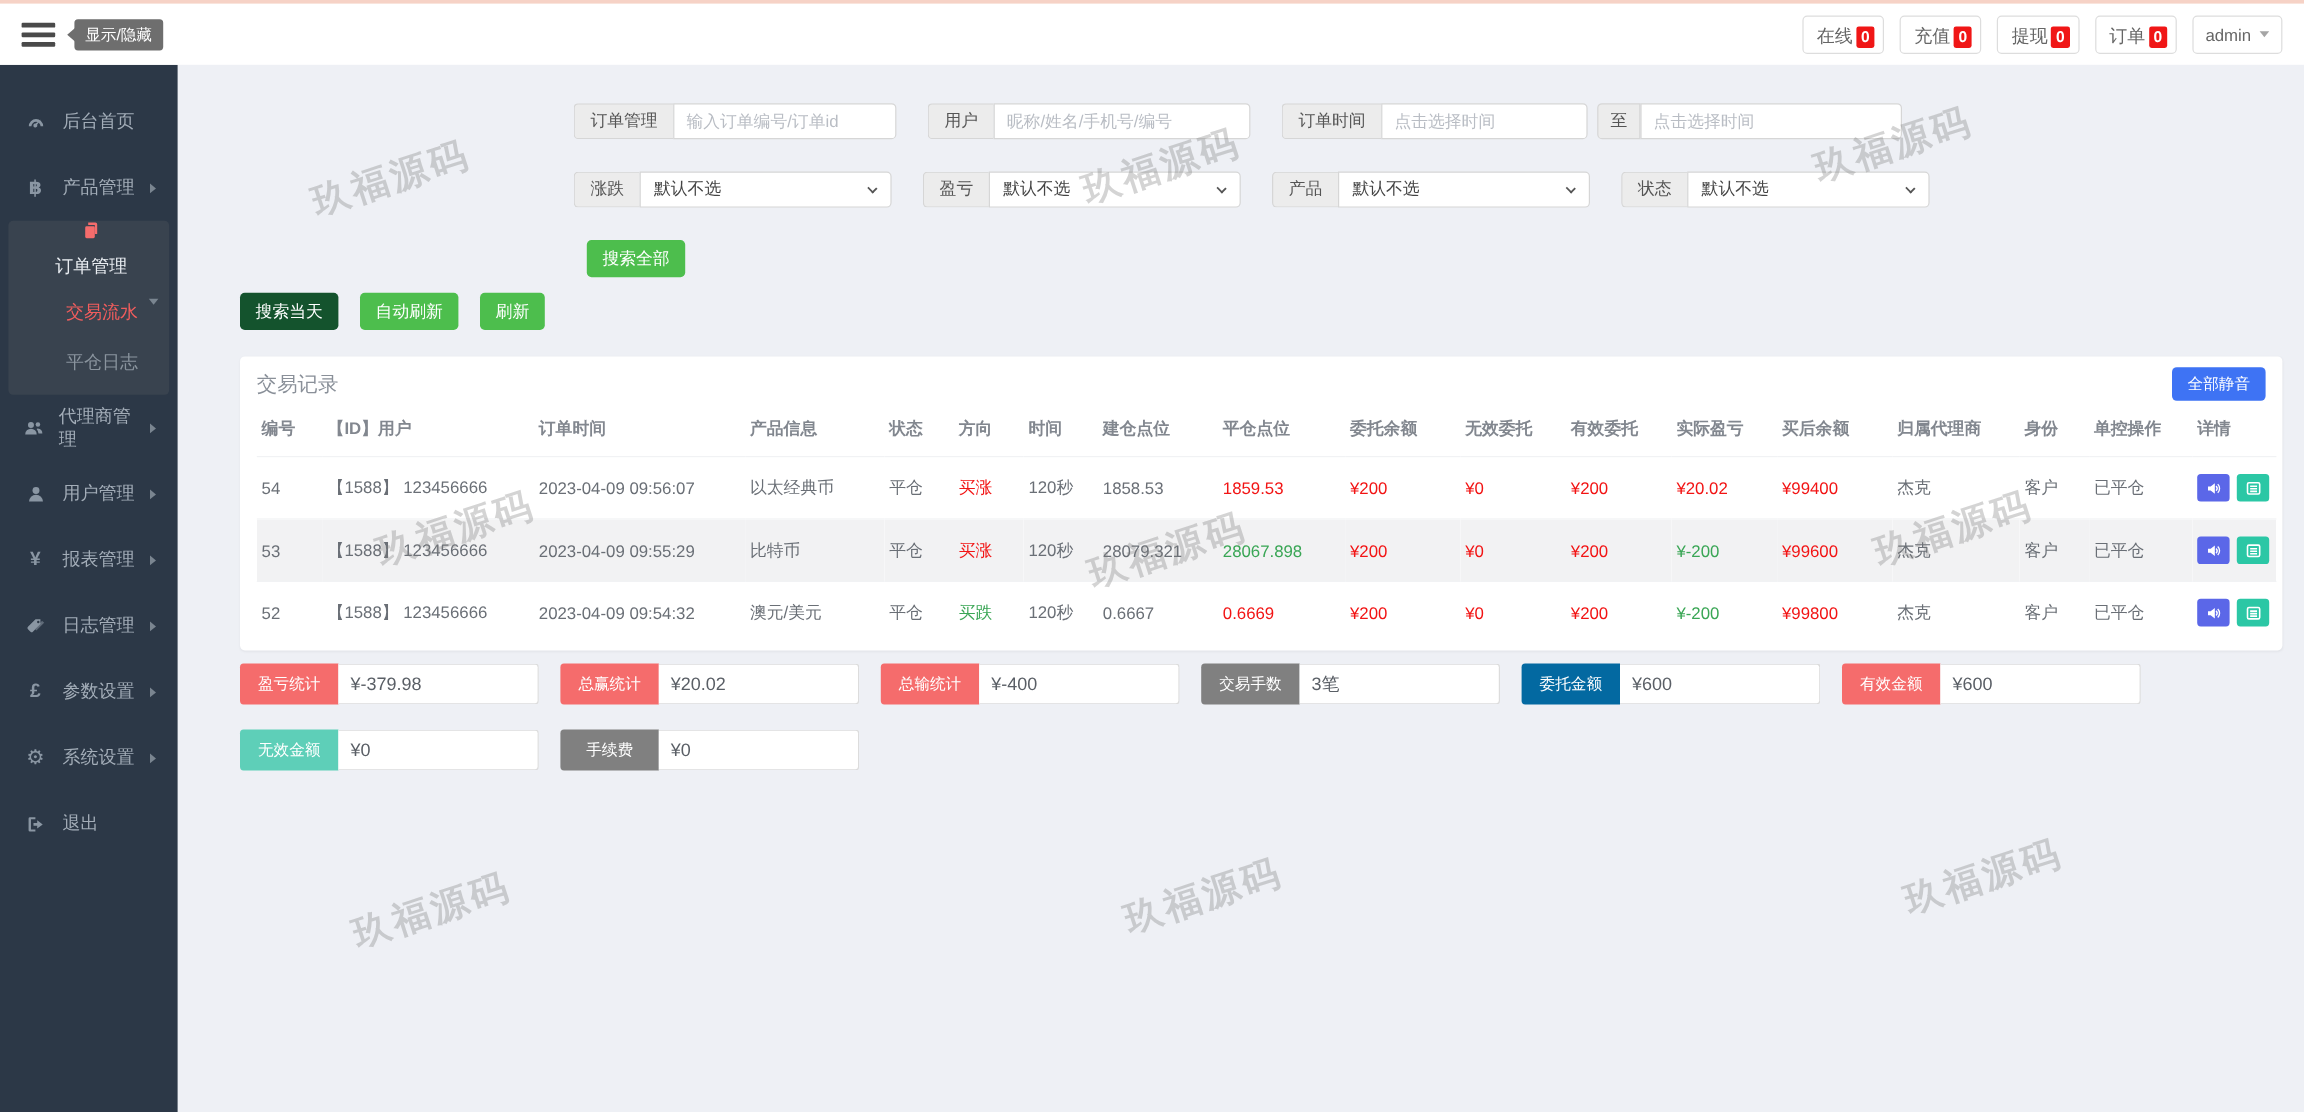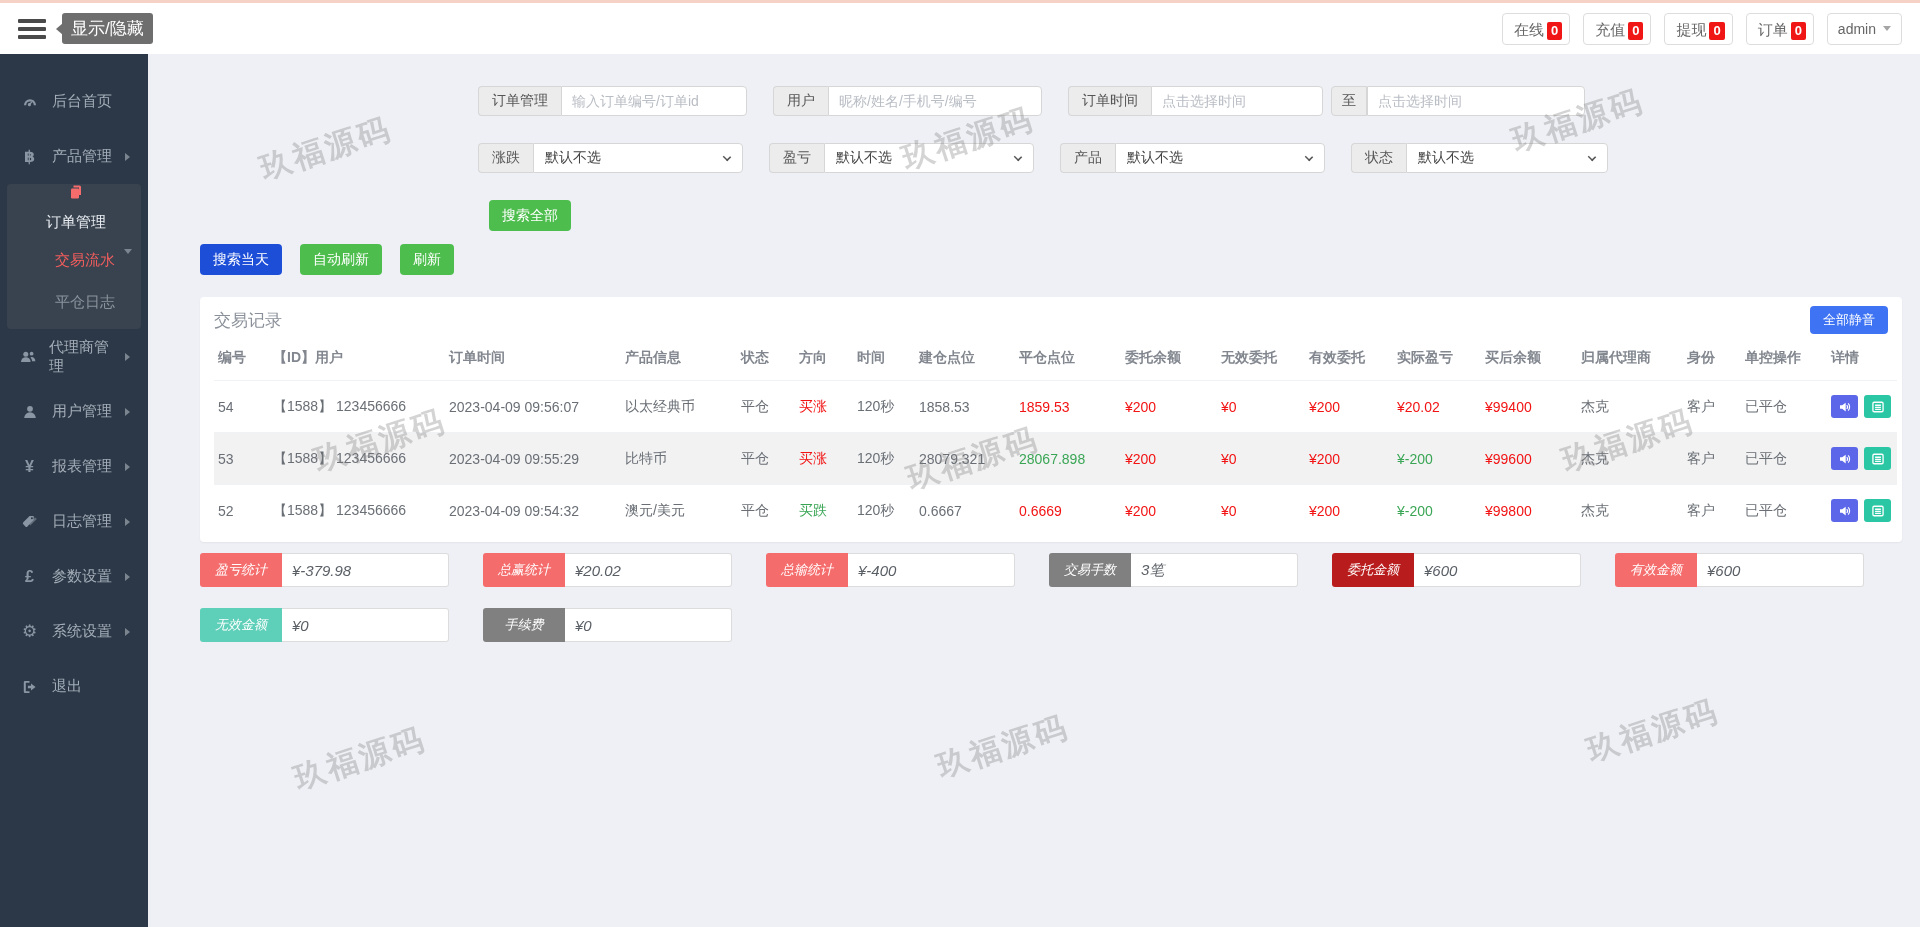--- a/index.html
+++ b/index.html
@@ -4,21 +4,21 @@
 <style>
   * { box-sizing: border-box; margin: 0; padding: 0; }
   html,body { width:1920px; height:927px; overflow:hidden;
     font-family:"Liberation Sans","DejaVu Sans",sans-serif; background:#eef0f5; position:relative; }
 
   
   .topbar { position:absolute; top:0; left:0; right:0; height:54px; background:#fff;
     border-top:3px solid #f6d2c6; display:flex; align-items:center; padding:0 18px; z-index:100; }
   .hamburger { width:28px; cursor:pointer; display:flex; flex-direction:column; gap:4px; }
   .hamburger span { display:block; height:4px; background:#4a4a4a; border-radius:1px; }
-  .toggle-tip { margin-left:16px; background:#6e6e6e; color:#fff; font-size:17px;
+  .toggle-tip { margin-left:16px; background:#6e6e6e; color:#fff; font-size:13px;
     padding:4px 9px; border-radius:3px; position:relative; }
   .toggle-tip:before { content:""; position:absolute; left:-6px; top:50%; margin-top:-6px;
     border:6px solid transparent; border-left:none; border-right:7px solid #6e6e6e; }
   .topbar-right { margin-left:auto; display:flex; gap:13px; align-items:center; }
   .tb-badge { border:1px solid #ddd; border-radius:4px; padding:4px 7px 4px 11px; display:flex;
     align-items:flex-end; gap:3px; color:#666; font-size:15px; cursor:pointer; background:#fff; height:32px; }
   .tb-badge .cnt { background:#f01616; color:#fff; font-size:13px; font-weight:bold;
     padding:0 4px; border-radius:2px; line-height:18px; height:18px; }
   .tb-user { border:1px solid #ddd; border-radius:4px; height:32px; padding:4px 10px; display:flex;
     align-items:center; gap:7px; color:#666; font-size:14px; cursor:pointer; }
@@ -59,21 +59,21 @@
   .at-box { background:#ececec; border:1px solid #d6d6d6; border-radius:4px 0 0 4px; padding:0 10px;
     display:flex; align-items:center; font-size:14px; color:#555; margin-left:8px; }
   .f-select { border:1px solid #d6d6d6; border-radius:0 4px 4px 0; background:#fff; width:210px;
     display:flex; align-items:center; padding:0 11px; font-size:14px; color:#444;
     position:relative; cursor:pointer; }
   .f-select .chev { position:absolute; right:11px; top:9px; width:8px; height:8px;
     border-right:2px solid #555; border-bottom:2px solid #555; transform:rotate(45deg) scale(.8,.7); }
   .btn { border:none; border-radius:4px; color:#fff; font-size:14px; padding:0 13px; height:31px;
     cursor:pointer; font-family:inherit; }
   .btn-green { background:#4dbe4d; }
-  .btn-salmon { background:#1d4ed8; }
+  .btn-salmon { background:#14532d; }
   .btn-blue { background:#3e73f4; font-size:13px; height:28px; }
   .search-all-wrap { margin:24px 0 0 289px; }
   .toolbar { margin-top:13px; display:flex; gap:18px; }
 
   
   .panel { margin-top:22px; background:#fff; border-radius:4px; box-shadow:0 1px 2px rgba(0,0,0,.05);
     padding-bottom:6px; }
   .panel-head { height:46px; display:flex; align-items:center; padding:0 14px; }
   .panel-title { color:#8a9099; font-size:17px; }
   .panel-head .btn-blue { margin-left:auto; }
@@ -84,21 +84,21 @@
   tbody tr:nth-child(2n) { background:#f2f2f3; }
   .red { color:#f21414; }
   .green { color:#3aa655; }
   .act-btn { width:27px; height:23px; border:none; border-radius:3px; display:inline-flex;
     align-items:center; justify-content:center; margin-right:6px; cursor:pointer; padding:0; }
   .act-speaker { background:#5b67e8; }
   .act-list { background:#2bc7a5; }
   .act-btn svg { width:14px; height:14px; }
 
   
-  .summary { display:flex; flex-wrap:wrap; gap:21px 34px; margin-top:11px; width:1702px;font-style:italic; }
+  .summary { display:flex; flex-wrap:wrap; gap:21px 18px; margin-top:11px; width:1702px; }
   .sum-box { display:flex; height:34px; width:249px; }
   .sum-label { padding:0 12px; min-width:82px; display:flex; align-items:center; justify-content:center;
     color:#fff; font-size:13px; border-radius:3px 0 0 3px; white-space:nowrap; }
   .sum-value { flex:1; border:1px solid #dcdcdc; border-left:none; border-radius:0 3px 3px 0;
     background:#fff; display:flex; align-items:center; padding-left:10px; font-size:15px; color:#5a5f66; }
 
   
   .wm { position:absolute; font-size:31px; font-weight:bold; color:rgba(125,125,125,.33);
     transform:rotate(-18deg); pointer-events:none; z-index:60; letter-spacing:3px; white-space:nowrap; }
 </style>
@@ -468,21 +468,21 @@
       </div>
       <div class="sum-box">
         <span class="sum-label" style="background:#f56c6c">总输统计</span>
         <span class="sum-value">¥-400</span>
       </div>
       <div class="sum-box">
         <span class="sum-label" style="background:#808080">交易手数</span>
         <span class="sum-value">3笔</span>
       </div>
       <div class="sum-box">
-        <span class="sum-label" style="background:#b91c1c">委托金额</span>
+        <span class="sum-label" style="background:#0369a1">委托金额</span>
         <span class="sum-value">¥600</span>
       </div>
       <div class="sum-box">
         <span class="sum-label" style="background:#f56c6c">有效金额</span>
         <span class="sum-value">¥600</span>
       </div>
       <div class="sum-box">
         <span class="sum-label" style="background:#5ecfb8">无效金额</span>
         <span class="sum-value">¥0</span>
       </div>

